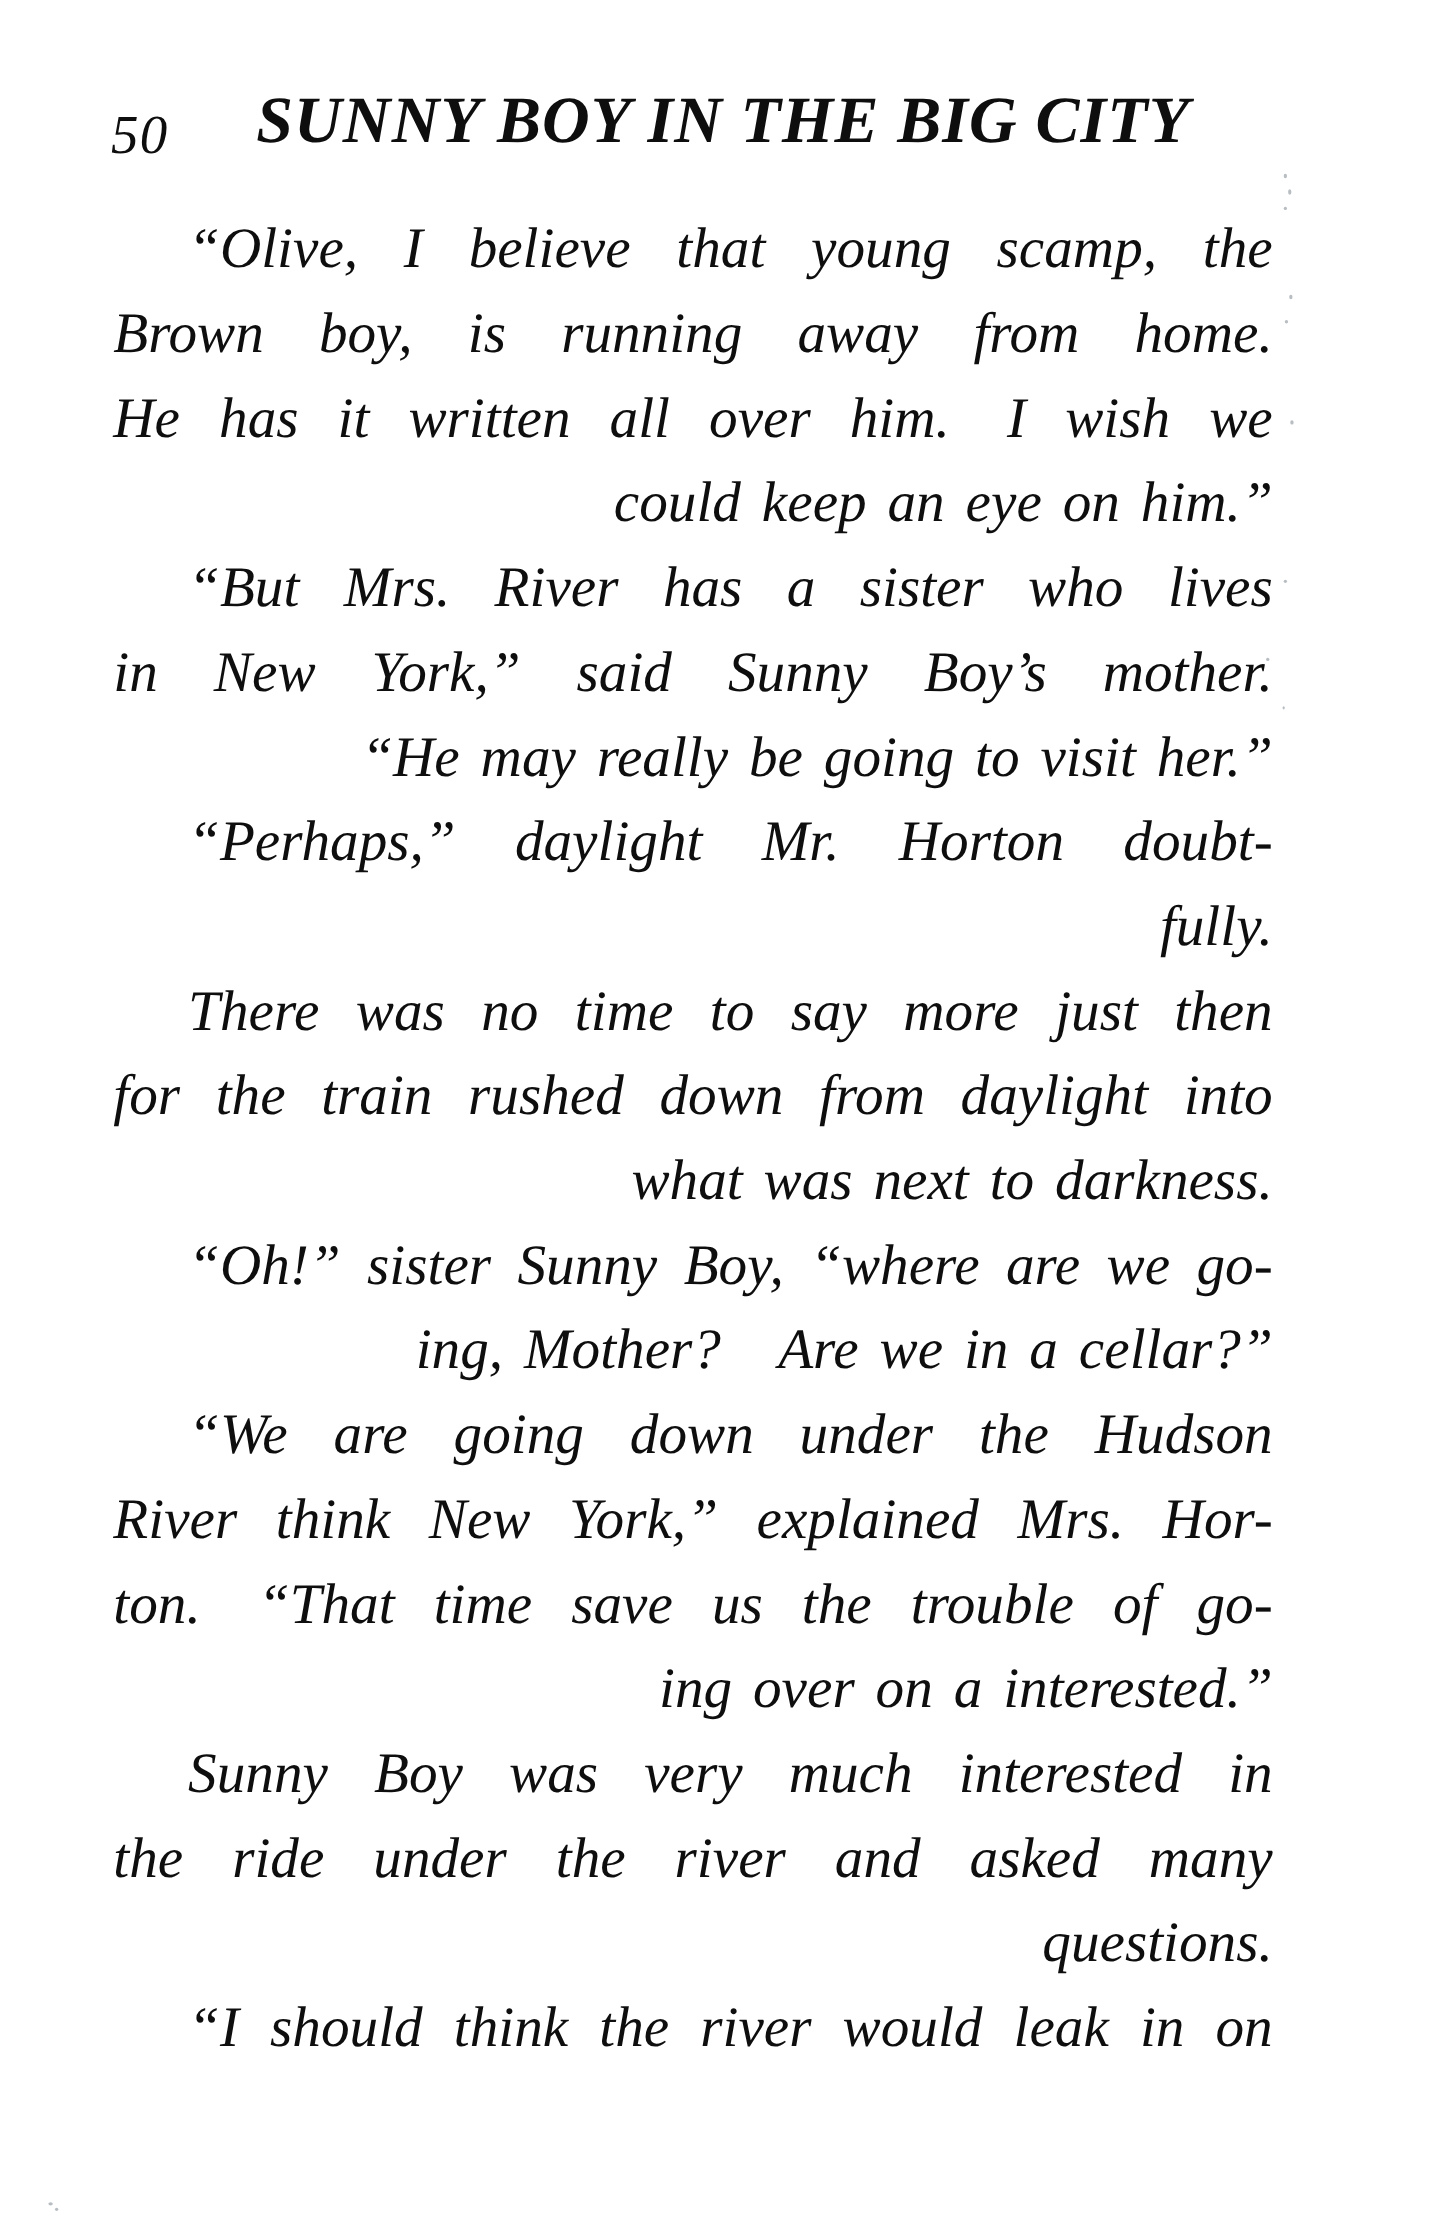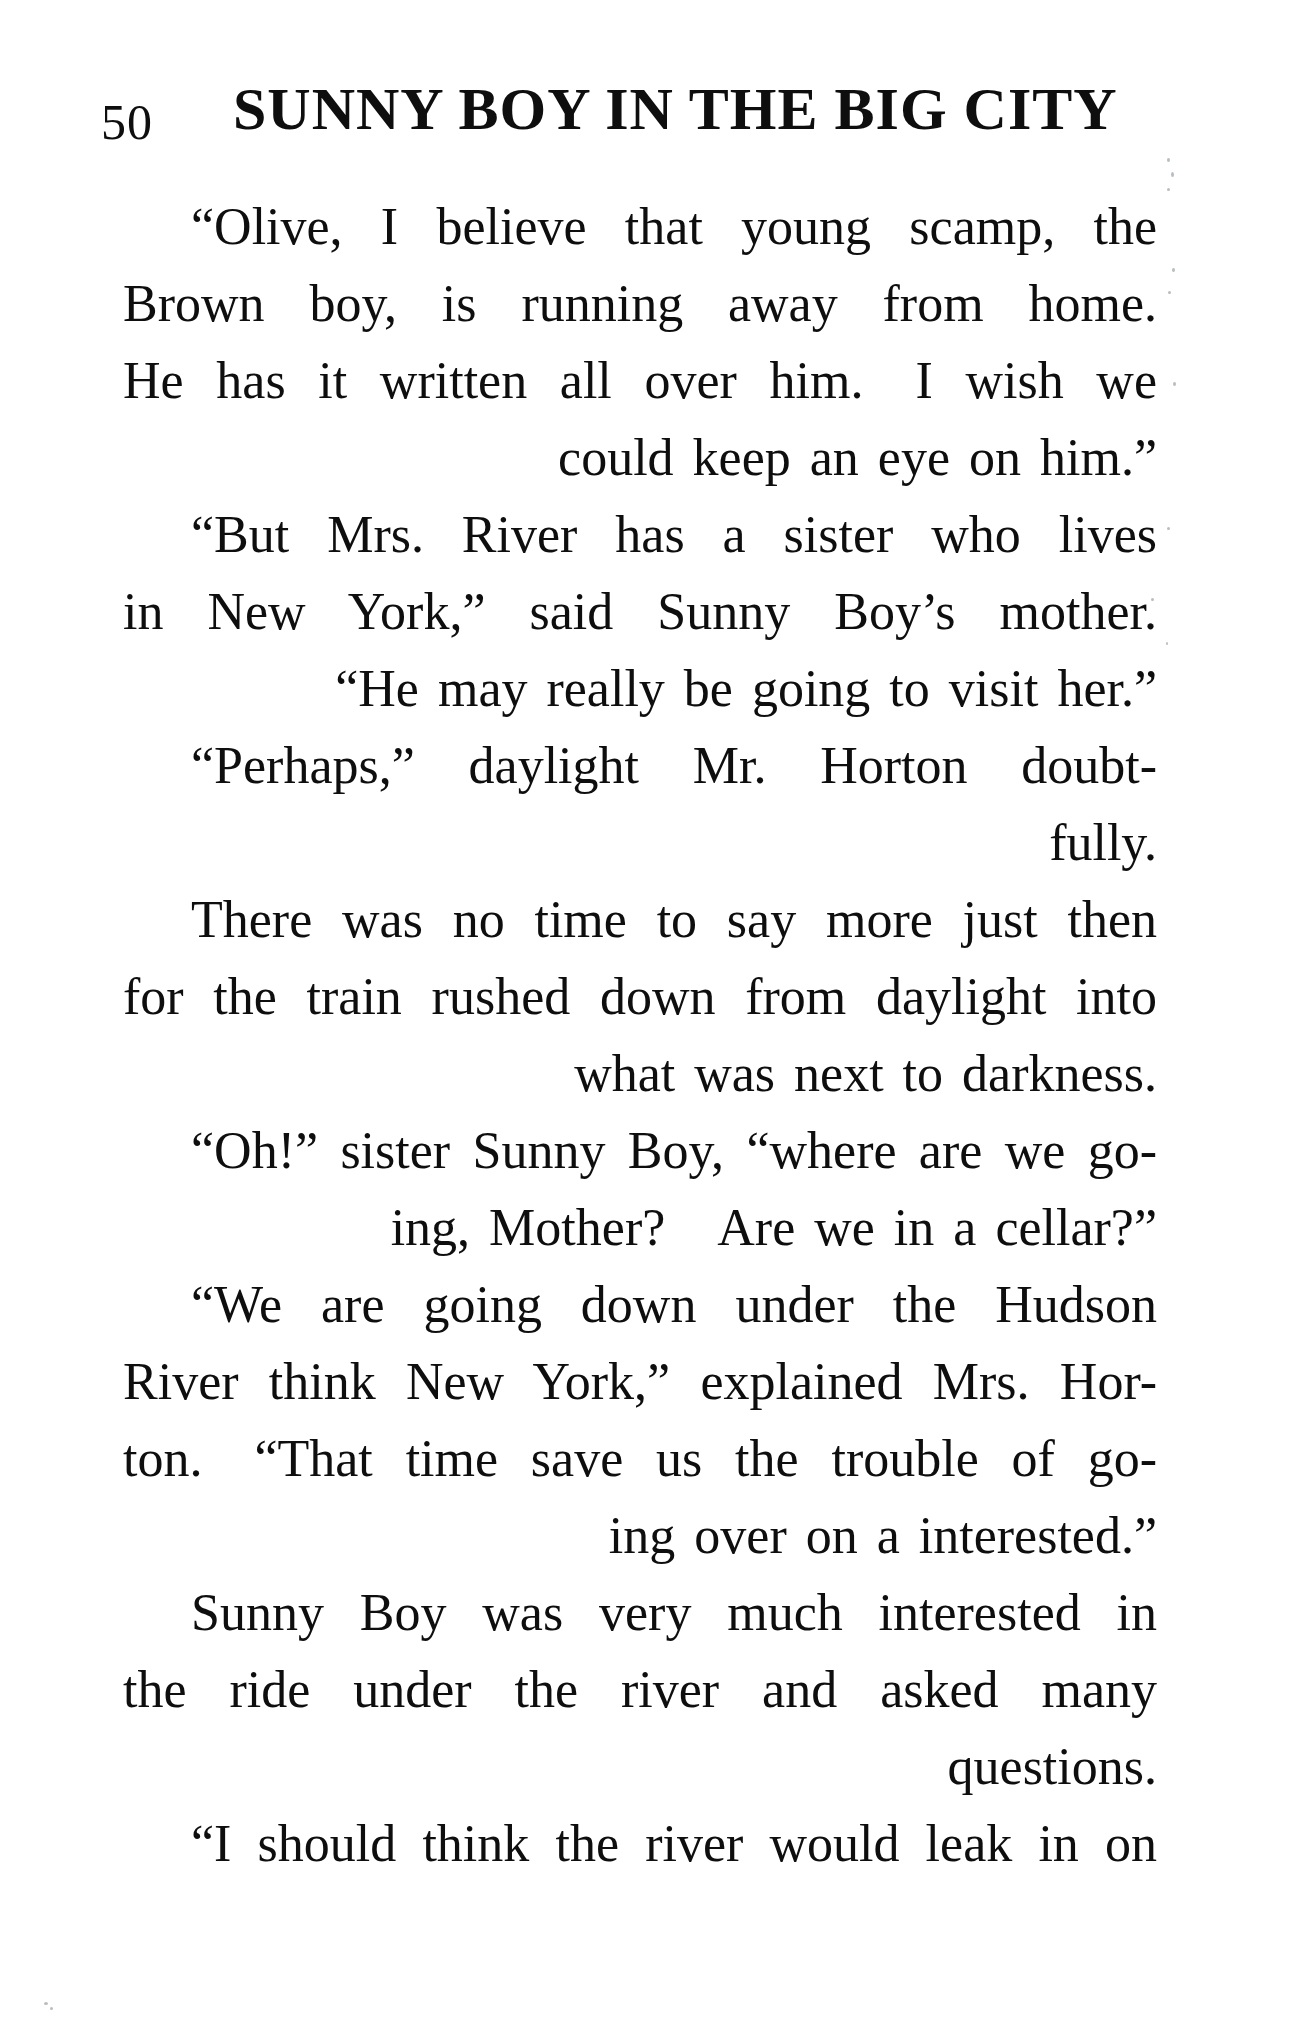--- a/index.html
+++ b/index.html
@@ -8,20 +8,21 @@
     background: #ffffff;
   }
   .page {
     position: relative;
     width: 1301px;
     height: 2023px;
     background: #ffffff;
     overflow: hidden;
     font-family: "Liberation Serif", "DejaVu Serif", serif;
     color: #0e0e0e;
+    font-style: italic;
   }
   
   .running-header {
     position: absolute;
     left: 0;
     top: 0;
     width: 100%;
     height: 160px;
   }
   .page-number {
@@ -52,21 +53,20 @@
   .line {
     height: 77px;
     line-height: 77px;
     font-size: 52px;
     text-align: right;
     word-spacing: 6px;
   }
   .line.just {
     text-align: justify;
     text-align-last: justify;
-    margin-left: 20px;
   }
   .line.indent {
     text-indent: 68px;
   }
   
   .speck {
     position: absolute;
     border-radius: 50%;
   }
 </style>

